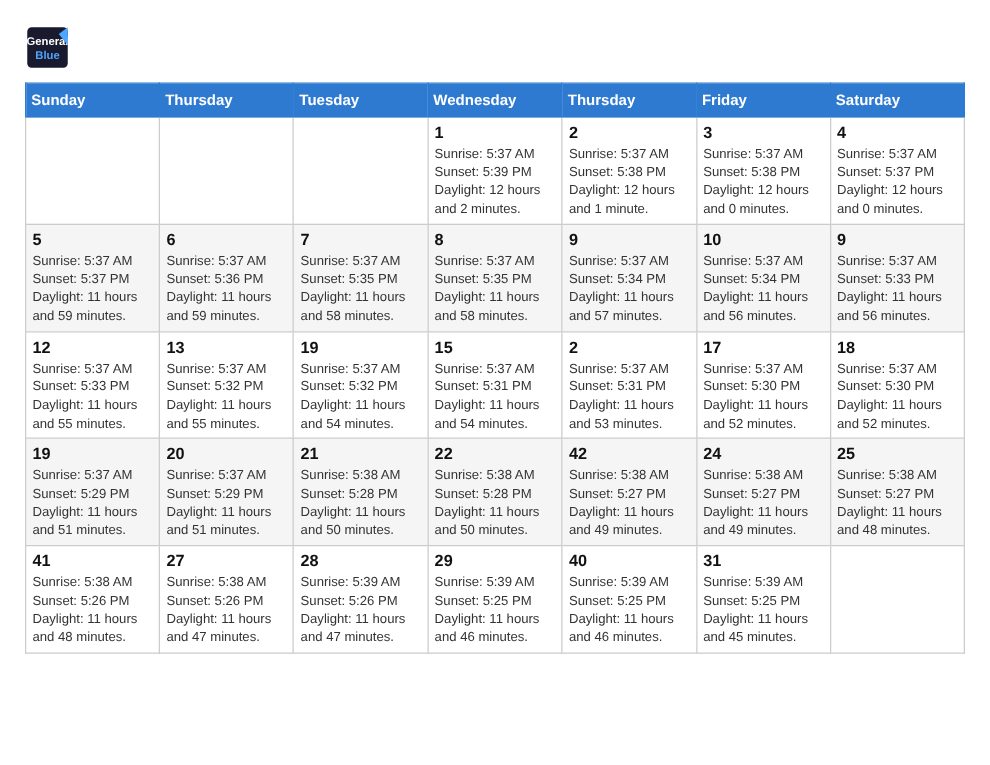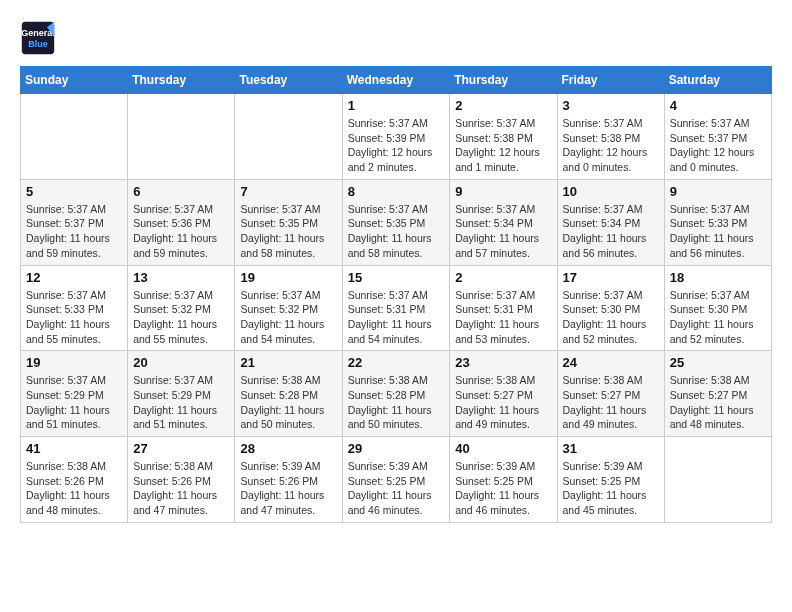--- a/index.html
+++ b/index.html
@@ -280,21 +280,21 @@
 and 50 minutes.</div>
         </td>
         <td>
           <div class="day-num">22</div>
           <div class="day-info" style="white-space: pre-line;">Sunrise: 5:38 AM
 Sunset: 5:28 PM
 Daylight: 11 hours
 and 50 minutes.</div>
         </td>
         <td>
-          <div class="day-num">23</div>
+          <div class="day-num">42</div>
           <div class="day-info" style="white-space: pre-line;">Sunrise: 5:38 AM
 Sunset: 5:27 PM
 Daylight: 11 hours
 and 49 minutes.</div>
         </td>
         <td>
           <div class="day-num">24</div>
           <div class="day-info" style="white-space: pre-line;">Sunrise: 5:38 AM
 Sunset: 5:27 PM
 Daylight: 11 hours

